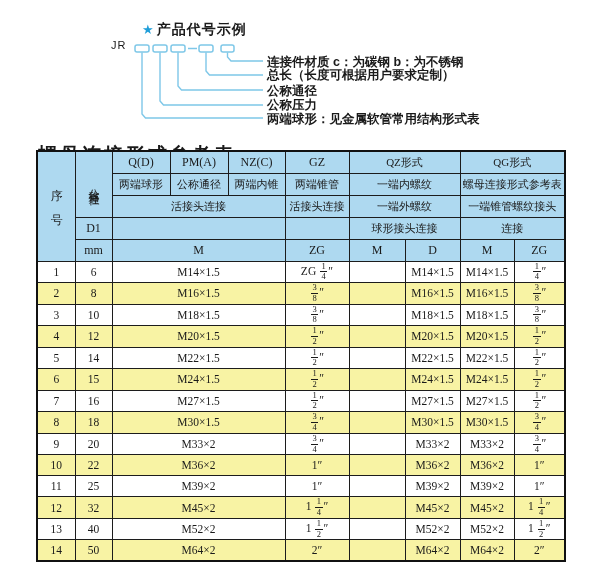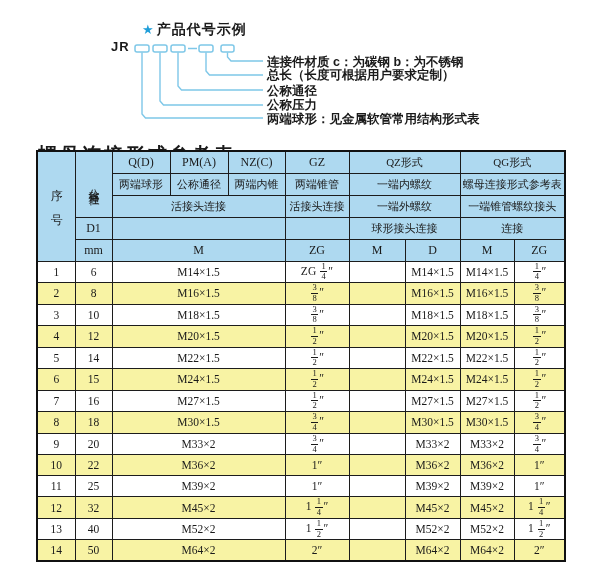--- a/index.html
+++ b/index.html
@@ -19,21 +19,21 @@
   .diag-svg{position:absolute;left:0;top:0;}
   .diag-title{
     position:absolute;left:118px;top:21px;
     font-family:"Liberation Sans","DejaVu Sans",sans-serif;
     font-weight:bold;font-size:14px;letter-spacing:1px;margin-left:24px;
   }
   .diag-title .star{color:var(--star-blue);margin-right:2px;font-size:13px;}
   .jr{
     position:absolute;left:111px;top:39px;
     font-family:"Liberation Sans","DejaVu Sans",sans-serif;
-    font-weight:bold;font-size:13px;letter-spacing:1px;
+    font-weight:normal;font-size:11px;letter-spacing:1px;
   }
   .diag-label{
     position:absolute;left:267px;height:14px;line-height:14px;
     font-family:"Liberation Sans","DejaVu Sans",sans-serif;
     font-weight:bold;font-size:12.5px;white-space:nowrap;text-align:right;
   }
   
   .tbl-title{
     position:absolute;left:38px;top:142px;
     font-weight:bold;font-size:19px;letter-spacing:3px;

